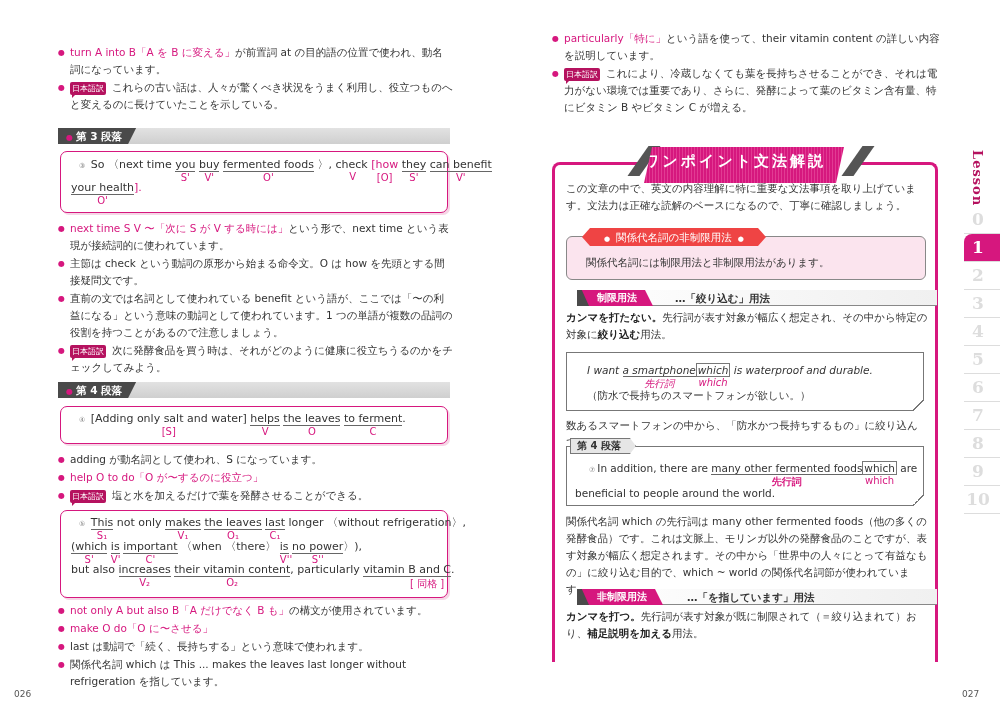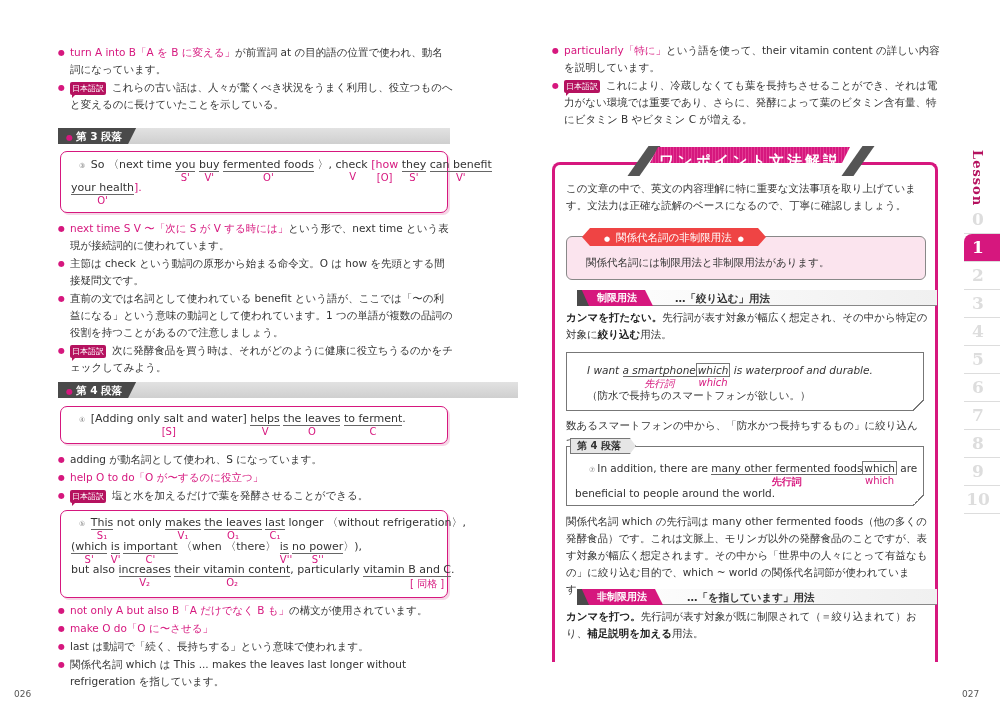--- a/index.html
+++ b/index.html
@@ -20,21 +20,21 @@
   .sent-box { position: absolute; border: 1.5px solid #d6177e; border-radius: 7px; background: #fff; box-shadow: 2px 2px 0 #f6d6e6; padding: 5px 10px; font-size: 11px; color: #333; }
   .sline { position: relative; height: 24px; white-space: nowrap; }
   .w { display: inline-block; position: relative; }
   .u { border-bottom: 1px solid #666; }
   .tag { position: absolute; left: 0; right: 0; top: 14px; text-align: center; color: #d6177e; font-size: 10px; white-space: nowrap; }
   .num { font-size: 7px; color: #777; margin-right: 2px; }
   .br { color: #d6177e; }
   .pagenum { position: absolute; top: 689px; font-size: 9px; color: #555; }
   
   .op-frame { position: absolute; left: 52px; top: 162px; width: 386px; height: 500px; border: 3px solid #d6177e; border-bottom: none; border-radius: 8px 8px 0 0; }
-  .op-title { position: absolute; left: 150px; top: 147px; width: 200px; height: 16px; background: repeating-linear-gradient(90deg, #d6177e 0, #d6177e 2px, #e23b93 2px, #e23b93 3px); color: #fff; font-weight: bold; font-size: 15px; text-align: center; line-height: 28px; letter-spacing: 3px; clip-path: polygon(8px 0, 100% 0, calc(100% - 8px) 100%, 0 100%); }
+  .op-title { position: absolute; left: 144px; top: 147px; width: 200px; height: 36px; background: repeating-linear-gradient(90deg, #d6177e 0, #d6177e 2px, #e23b93 2px, #e23b93 3px); color: #fff; font-weight: bold; font-size: 15px; text-align: left; line-height: 28px; letter-spacing: 3px; clip-path: polygon(8px 0, 100% 0, calc(100% - 8px) 100%, 0 100%); }
   .op-slash { position: absolute; top: 146px; width: 12px; height: 30px; background: #555; transform: skewX(-35deg); }
   .op-bg-white { position: absolute; left: 140px; top: 155px; width: 220px; height: 14px; background: #fff; }
   .op-intro { position: absolute; left: 66px; top: 180px; width: 360px; font-size: 10.5px; line-height: 17px; color: #333; }
   .pinkbox { position: absolute; left: 66px; top: 236px; width: 360px; height: 44px; background: #fbe4ee; border: 1.5px solid #888; border-radius: 6px; }
   .pinkbox-title { position: absolute; left: 82px; top: 228px; height: 18px; background: #ef4444; color: #fff; font-size: 10.5px; line-height: 18px; padding: 0 16px; clip-path: polygon(8px 0, calc(100% - 8px) 0, 100% 50%, calc(100% - 8px) 100%, 8px 100%, 0 50%); }
   .pinkbox-title .d { font-size: 7px; margin: 0 6px; }
   .pinkbox-text { position: absolute; left: 86px; top: 256px; font-size: 10.5px; color: #333; text-align: right; }
   .usage-head { position: absolute; left: 66px; width: 360px; height: 16px; border-bottom: 1.5px solid #888; background: linear-gradient(90deg, #fff, #f0f0f0); margin-left: 11px; }
   .usage-head .tagp { position: absolute; left: 0; top: 0; height: 16px; background: #d6177e; color: #fff; font-size: 10px; font-weight: bold; line-height: 16px; padding: 0 16px 0 20px; clip-path: polygon(0 0, calc(100% - 8px) 0, 100% 100%, 0 100%); }
   .usage-head .tagp::before { content: ""; position: absolute; left: 0; top: 0; width: 12px; height: 16px; background: #4a4a4a; clip-path: polygon(0 0, 40% 0, 100% 100%, 0 100%); }
@@ -82,21 +82,21 @@
     </div>
   </div>
 
   <ul class="bullets" style="position:absolute;left:58px;top:220px;width:395px;">
     <li><span class="pink">next time S V 〜「次に S が V する時には」</span><span>という形で、next time という表現が接続詞的に使われています。</span></li>
     <li><span>主節は check という動詞の原形から始まる命令文。O は how を先頭とする間接疑問文です。</span></li>
     <li><span>直前の文では名詞として使われている benefit という語が、ここでは「〜の利益になる」という意味の動詞として使われています。1 つの単語が複数の品詞の役割を持つことがあるので注意しましょう。</span></li>
     <li><span class="jp-tag">日本語訳</span><span>次に発酵食品を買う時は、それがどのように健康に役立ちうるのかをチェックしてみよう。</span></li>
   </ul>
 
-  <div class="sec-head" style="left:58px;top:382px;width:460px;">
+  <div class="sec-head" style="left:58px;top:382px;width:392px;">
     <div class="label"><span class="dot">●</span><span>第 4 段落</span></div>
   </div>
 
   <div class="sent-box" style="left:60px;top:406px;width:388px;height:38px;">
     <div class="sline">
       <span class="num" style="margin-left:8px">④</span>
       <span class="w br"><span style="color:#333">[Adding only salt and water]</span><span class="tag">[S]</span></span>
       <span class="w u"><span>helps</span><span class="tag">V</span></span>
       <span class="w u"><span>the leaves</span><span class="tag">O</span></span>
       <span class="w u"><span>to ferment</span><span class="tag">C</span></span><span class="w"><span>.</span></span>
@@ -140,21 +140,21 @@
     <li><span class="pink">make O do「O に〜させる」</span></li>
     <li><span>last は動詞で「続く、長持ちする」という意味で使われます。</span></li>
     <li><span>関係代名詞 which は This ... makes the leaves last longer without refrigeration を指しています。</span></li>
   </ul>
 
   <div class="pagenum" style="left:14px;">026</div>
 </div>
 
 <div class="page page-right">
 
-  <ul class="bullets" style="position:absolute;left:52px;top:42px;width:392px;">
+  <ul class="bullets" style="position:absolute;left:52px;top:30px;width:392px;">
     <li><span class="pink">particularly「特に」</span><span>という語を使って、their vitamin content の詳しい内容を説明しています。</span></li>
     <li><span class="jp-tag">日本語訳</span><span>これにより、冷蔵しなくても葉を長持ちさせることができ、それは電力がない環境では重要であり、さらに、発酵によって葉のビタミン含有量、特にビタミン B やビタミン C が増える。</span></li>
   </ul>
 
   <div class="op-frame"></div>
   <div class="op-bg-white"></div>
   <div class="op-slash" style="left:138px;"></div>
   <div class="op-slash" style="left:352px;"></div>
   <div class="op-title">ワンポイント文法解説</div>
 

